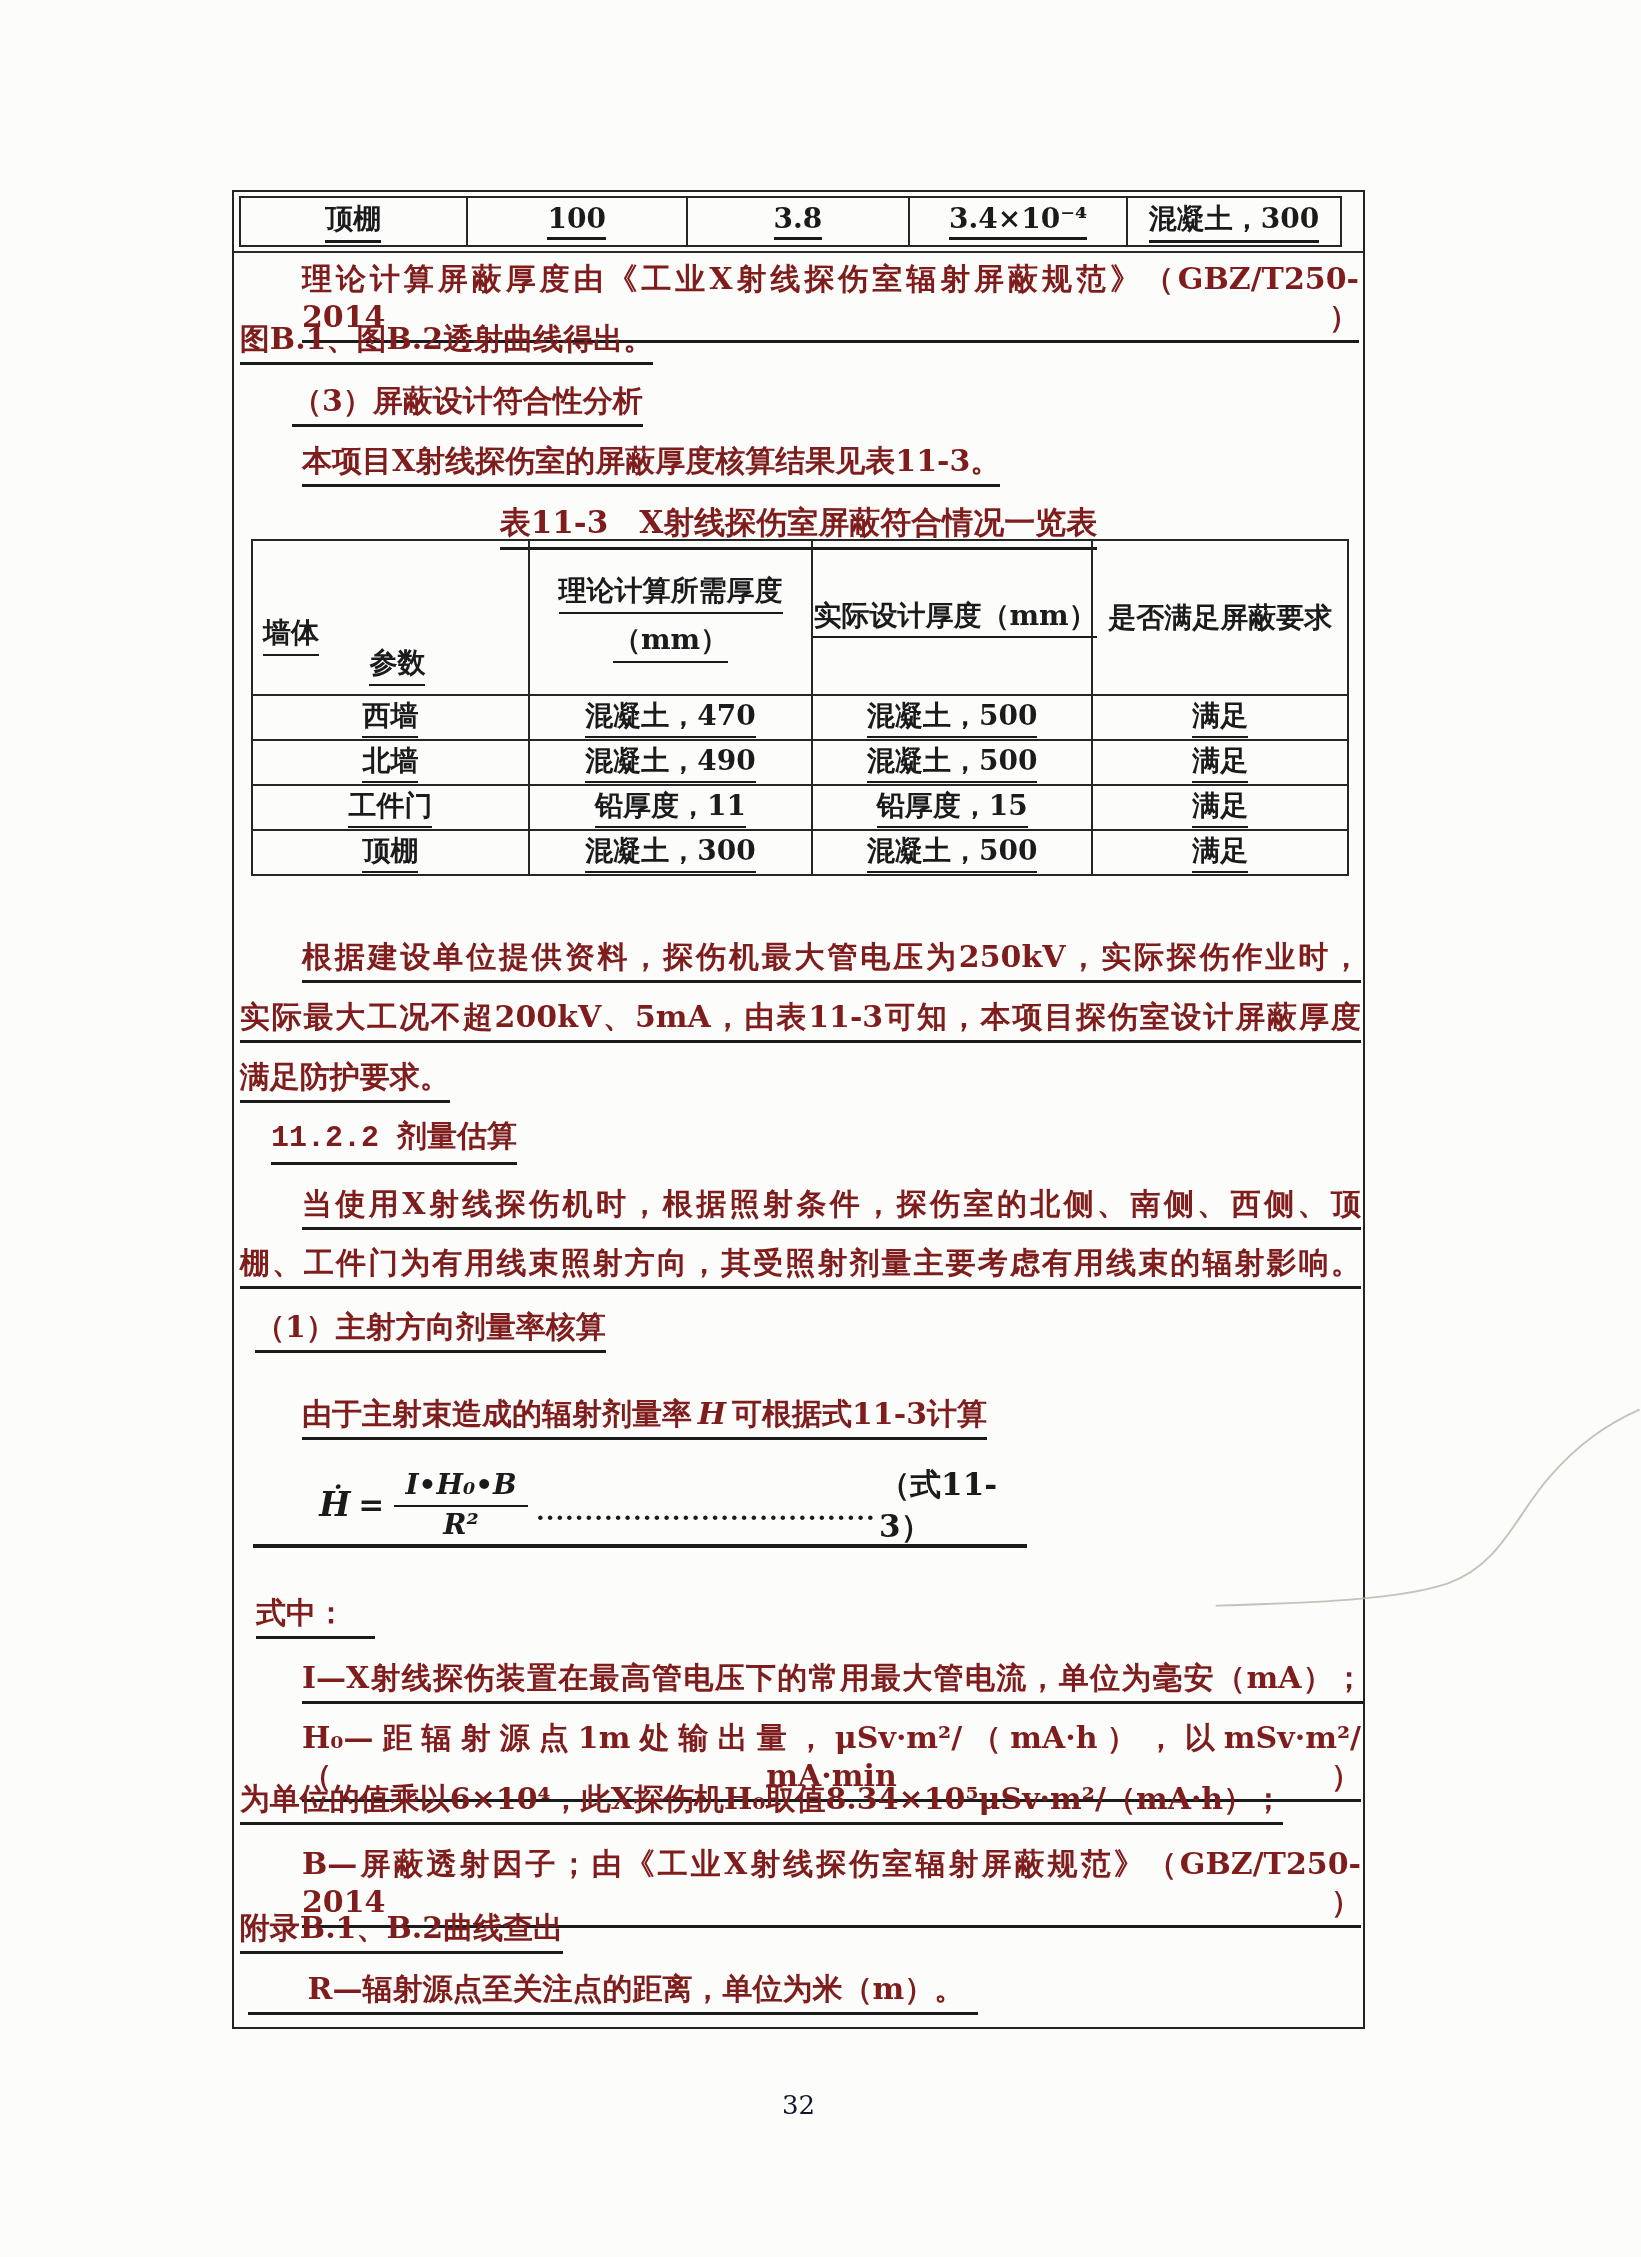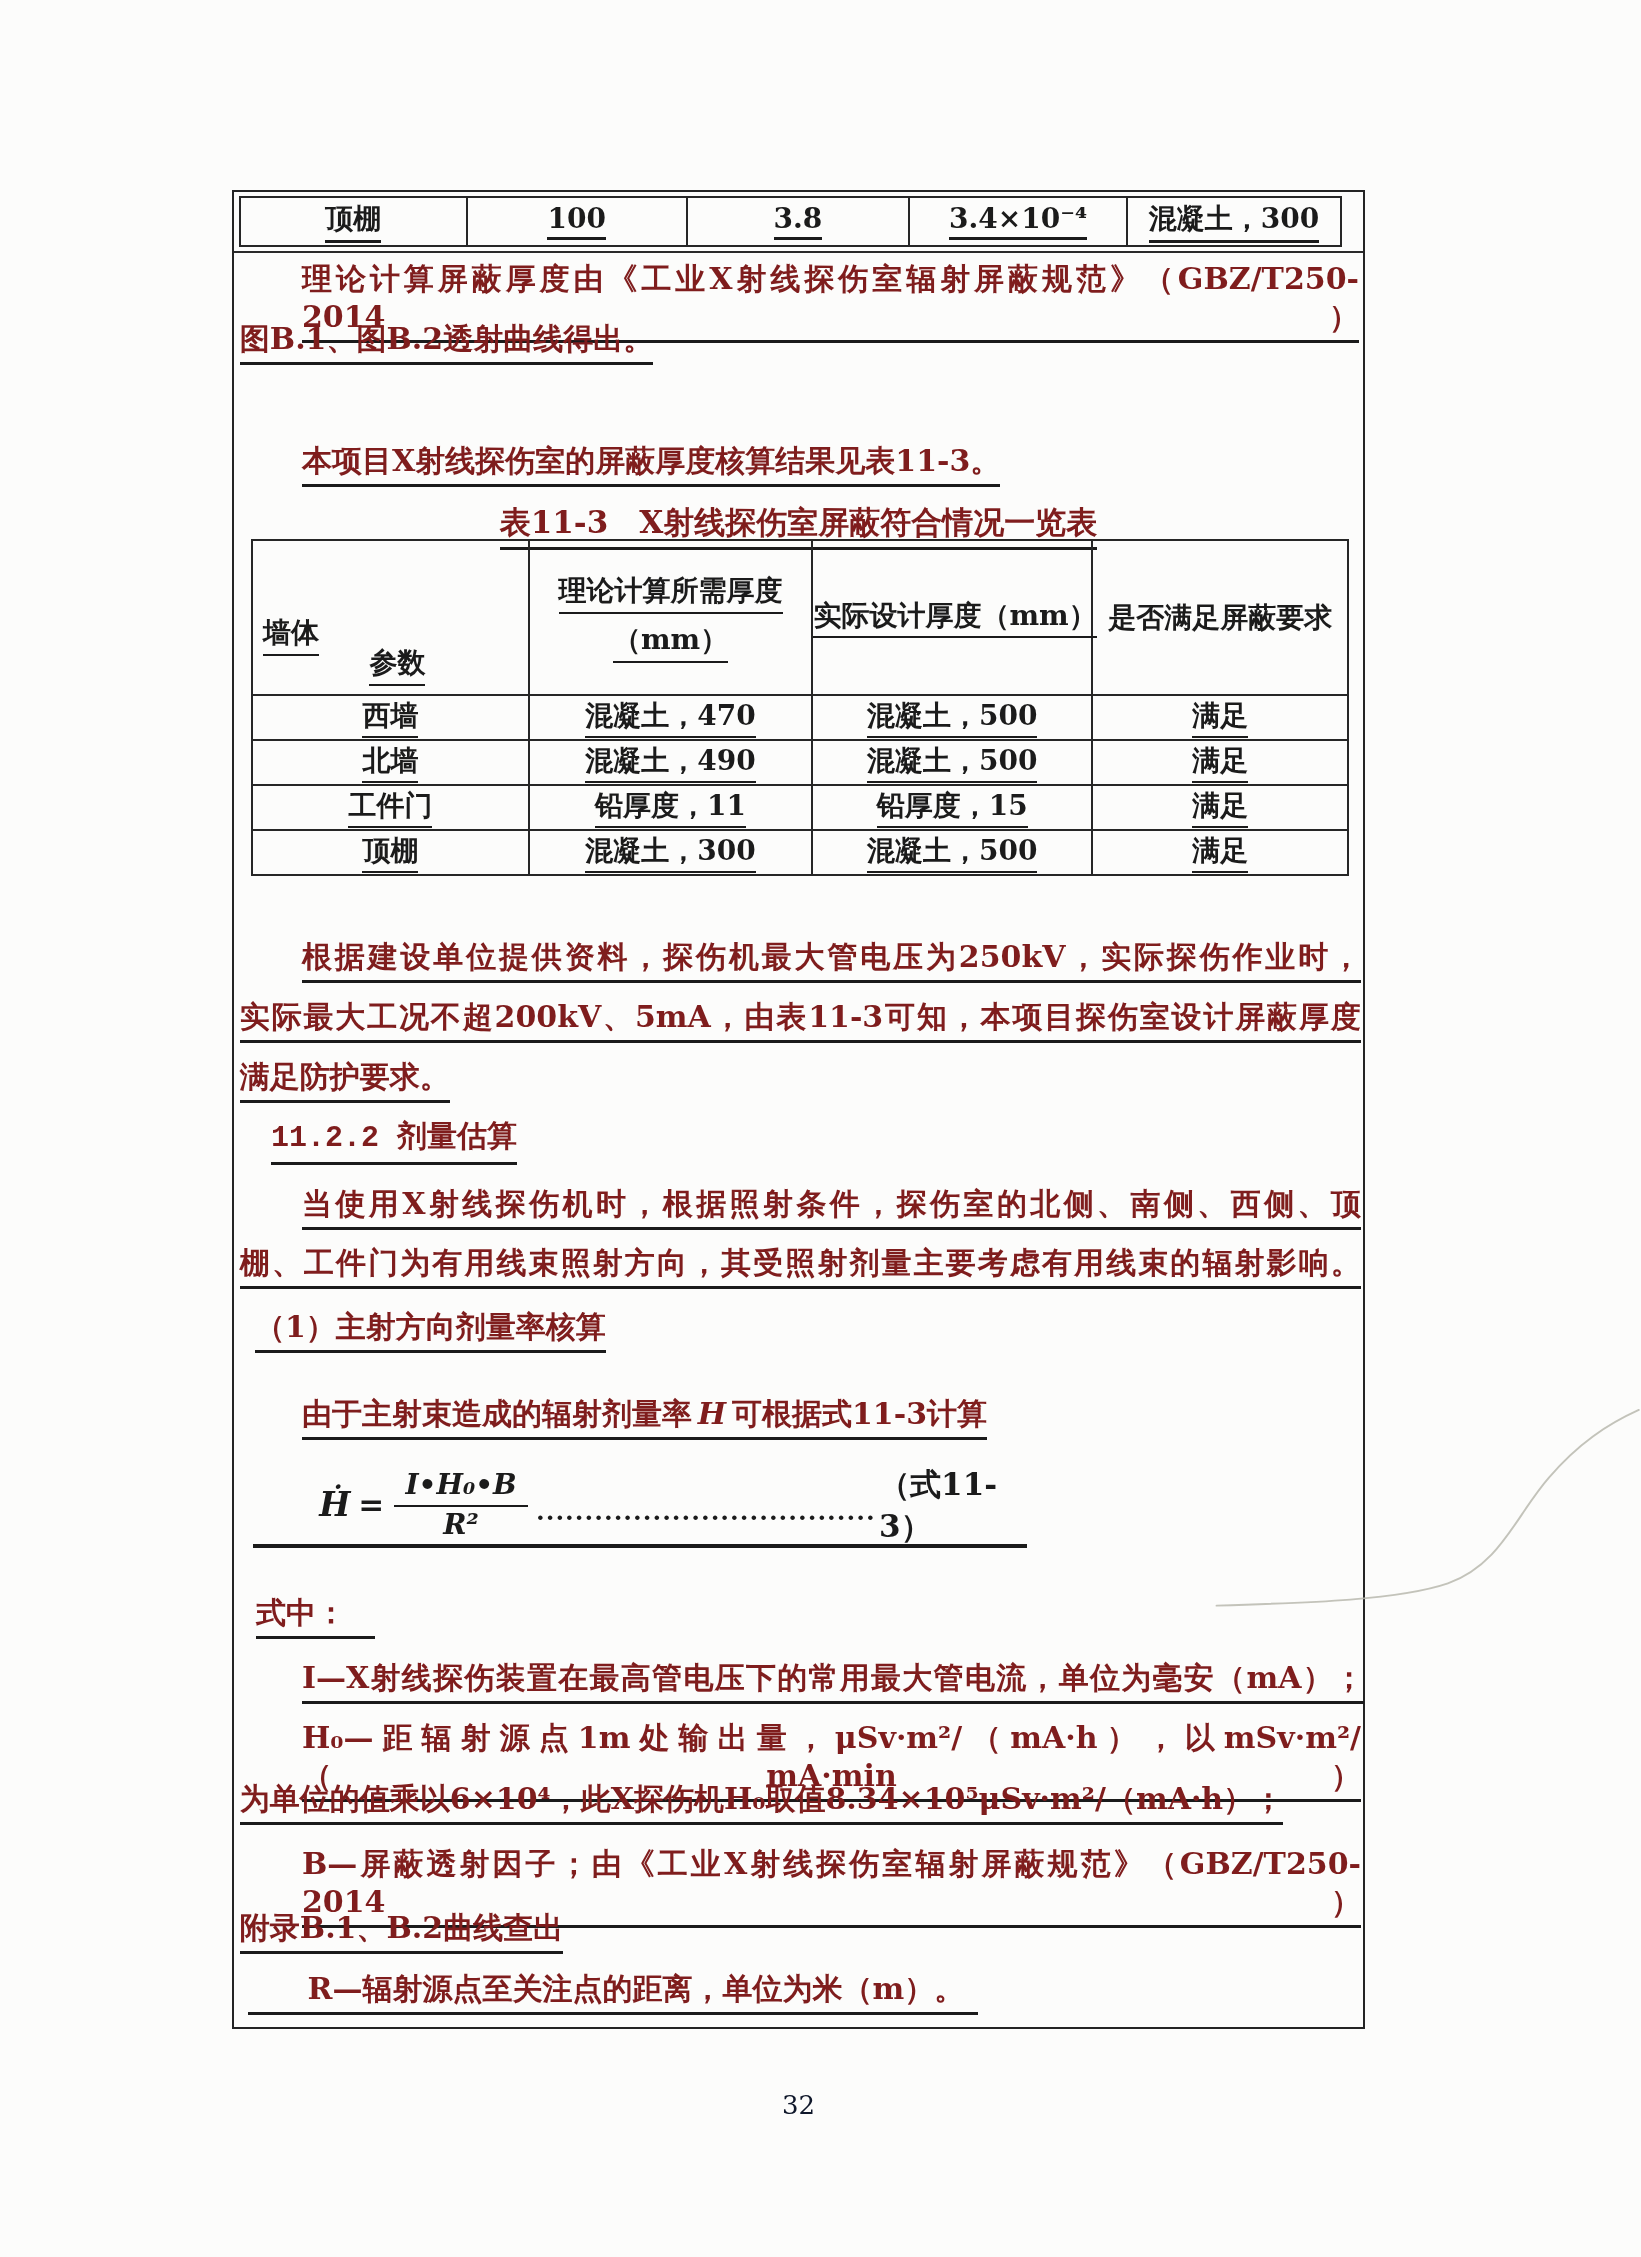--- a/index.html
+++ b/index.html
@@ -98,20 +98,21 @@
         <td style="width:19.4%"><span class="cu">混凝土，300</span></td>
       </tr>
     </tbody>
       </table>
   </div>
   <div class="rule" style="left:0; top:59px; width:100%; height:1.9px;"></div>
 
   <div class="abs txt fill" style="left:68px; top:68px; width:1057px;">理论计算屏蔽厚度由《工业X射线探伤室辐射屏蔽规范》（GBZ/T250-2014）</div>
   <div class="abs txt" style="left:5.8px; top:128px;"><span class="u">图B.1、图B.2透射曲线得出。</span></div>
 
+  <div class="abs txt" style="left:58px; top:190px;"><span class="u">（3）屏蔽设计符合性分析</span></div>
 
   <div class="abs txt" style="left:68px; top:250px;"><span class="u">本项目X射线探伤室的屏蔽厚度核算结果见表11-3。</span></div>
 
   <div class="abs txt tbl-title-wrap">
     <span class="u" style="font-size:31px;">表11-3　X射线探伤室屏蔽符合情况一览表</span>
   </div>
 
   <div class="abs" style="left:17.4px; top:347px;">
     <table class="ctbl">
       <tbody>

